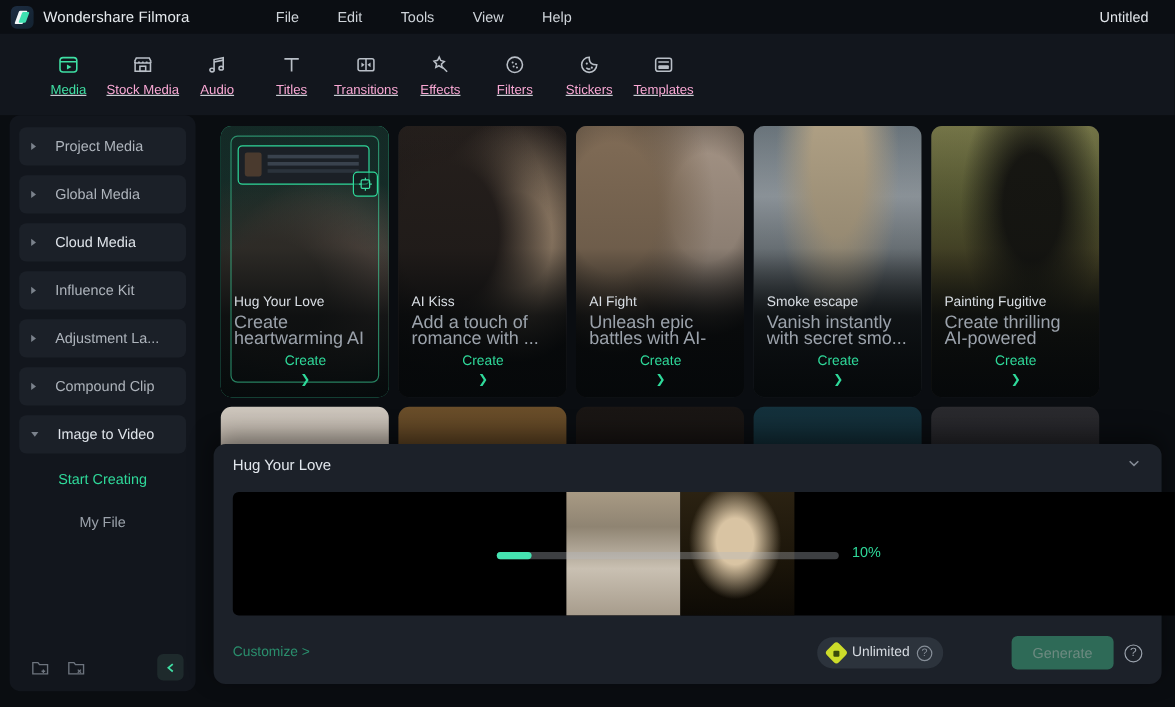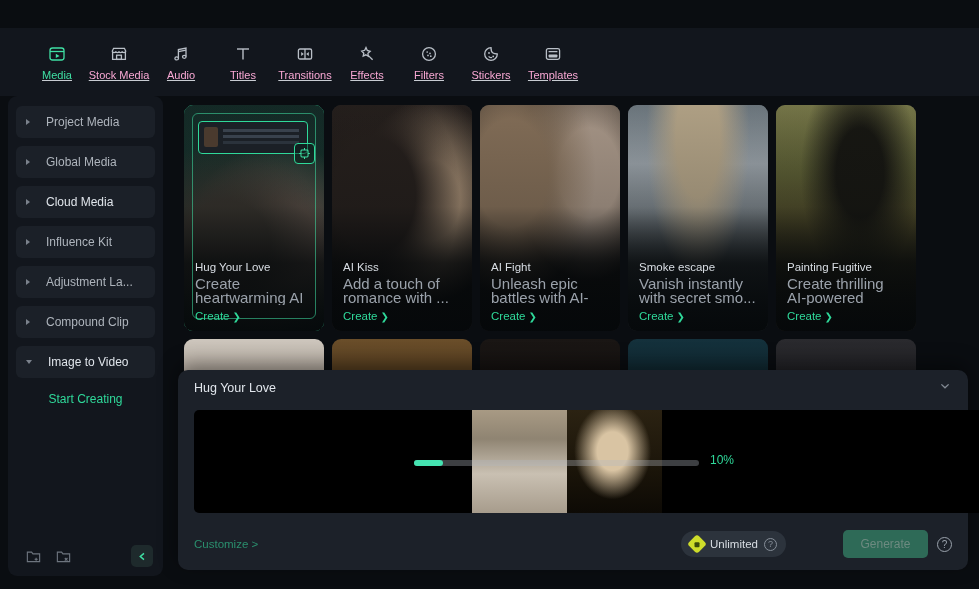--- a/index.html
+++ b/index.html
@@ -113,21 +113,21 @@
   .card .shade {
     position:absolute; inset:0;
     background:linear-gradient(to bottom, rgba(5,8,10,.18) 0%, rgba(5,8,10,.30) 45%, rgba(5,8,10,.82) 70%, rgba(5,8,10,.93) 100%);
   }
   .card .meta { position:absolute; left:11px; right:10px; bottom:9px; }
   .card .c-title { font-size:11.5px; color:#d9dee4; margin-bottom:4px; }
   .card .c-desc {
     font-size:15px; color:#9ba2ab; line-height:14px; height:28px;
     overflow:hidden; margin-bottom:5px;
   }
-  .card .c-cta { font-size:11.5px; color:#2fd99a; display:flex; align-items:center; gap:3px; }
+  .card .c-cta { font-size:11.5px; color:#2fd99a; display:flex; align-items:center; gap:3px;flex-direction:column; }
   .card .c-cta span.chev { font-size:10px; }
   .card .badge {
     position:absolute; right:9px; top:38px; width:21px; height:21px;
     border:1.2px solid #2fd99a; border-radius:4px;
     display:flex; align-items:center; justify-content:center;
     background:rgba(10,30,26,.5);
   }
   .card .inner-frame {
     position:absolute; left:8px; top:8px; right:8px; bottom:12px;
     border:1.2px solid rgba(63,224,164,.55); border-radius:6px;
@@ -213,20 +213,34 @@
   .qmark-lg {
     width:15px; height:15px; border-radius:50%; border:1.2px solid #9aa2ac;
     font-size:10px; line-height:13px; text-align:center; color:#9aa2ac; cursor:default;
   }
 </style>
 </head>
 <body>
 
 <div id="app">
 
+  <div class="titlebar">
+    <div class="logo-box">
+      <div class="logo-glyph"></div>
+    </div>
+    <div class="app-title">Wondershare Filmora</div>
+    <div class="menu">
+      <div class="menu-item">File</div>
+      <div class="menu-item">Edit</div>
+      <div class="menu-item">Tools</div>
+      <div class="menu-item">View</div>
+      <div class="menu-item">Help</div>
+    </div>
+    <div class="project-name">Untitled</div>
+  </div>
 
   <div class="toolbar">
 
     <div class="tool active">
       <div class="ico">
         <svg width="20" height="20" viewBox="0 0 20 20" fill="none" stroke="#3fe0a4" stroke-width="1.3">
           <rect x="3" y="4" width="14" height="12" rx="2.5"></rect>
           <line x1="3" y1="7.5" x2="17" y2="7.5"></line>
           <path d="M8.8 9.8 L12.6 11.9 L8.8 14 Z" fill="#3fe0a4" stroke="none"></path>
         </svg>
@@ -353,20 +367,23 @@
       <div class="caret"></div>
       <div class="txt">Compound Clip</div>
     </div>
     <div class="side-row open bright">
       <div class="caret"></div>
       <div class="txt">Image to Video</div>
     </div>
 
     <div class="sub-row active">
       <div class="txt">Start Creating</div>
+    </div>
+    <div class="sub-row">
+      <div class="txt">My File</div>
     </div>
 
     <div class="side-footer">
       <div class="folder-btn">
         <svg width="17" height="17" viewBox="0 0 18 18" fill="none" stroke="#6d747e" stroke-width="1.2">
           <path d="M2.5 14.4 V4.4 H7 L8.4 6.2 H15.5 V14.4 Z"></path>
           <line x1="11.8" y1="10.4" x2="11.8" y2="13.6" stroke="#6d747e"></line>
           <line x1="10.2" y1="12" x2="13.4" y2="12" stroke="#6d747e"></line>
         </svg>
       </div>

